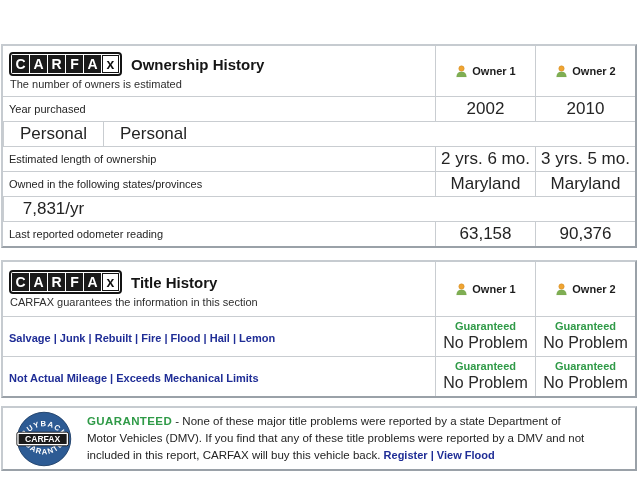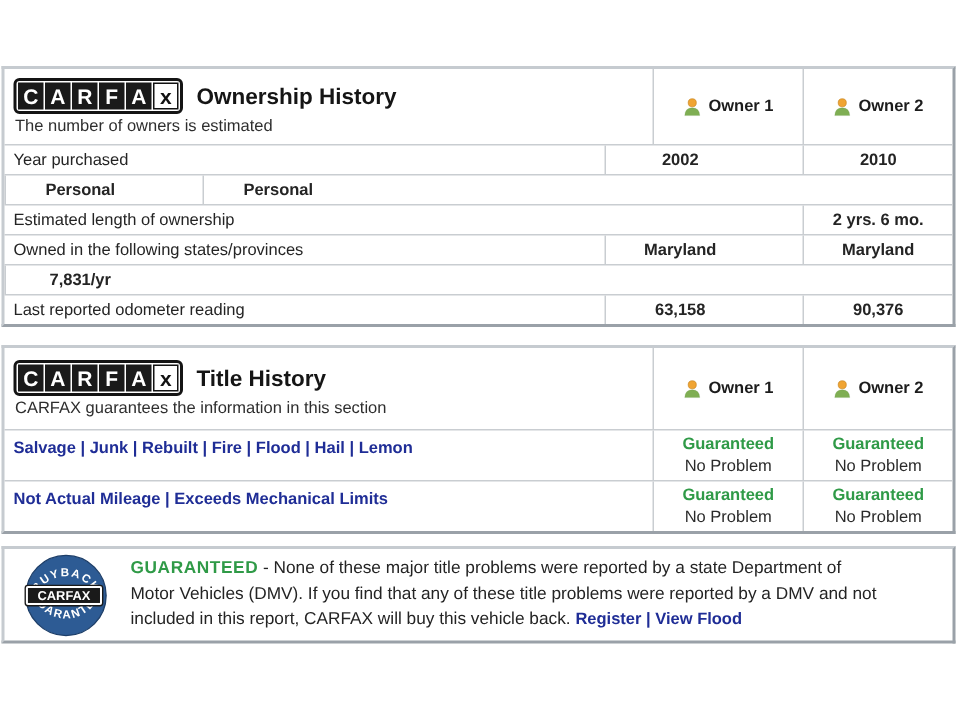--- a/index.html
+++ b/index.html
@@ -22,46 +22,46 @@
 
   .trow { display: flex; align-items: stretch; }
   .trow + .trow { border-top: 1px solid #c9cdd1; }
   .label-cell { flex: 1 1 auto; display: flex; flex-direction: column; justify-content: center; padding: 2px 6px; }
   .owner-cell {
     flex: 0 0 100px; border-left: 1px solid #c9cdd1;
     display: flex; flex-direction: column; align-items: center; justify-content: center;
     text-align: center; font-size: 11px; padding: 2px;
   }
   .header-row { min-height: 50px; }
-  .data-row { min-height: 20px; gap: 32px; }
+  .data-row { min-height: 20px; }
   .title-data-row { min-height: 34px; }
   #title-panel .header-row { min-height: 54px; }
 
   .logo-title-line { display: flex; align-items: center; gap: 9px; margin: 3px 0 2px 0; }
   .carfax-logo {
     display: inline-flex; gap: 1px; background: #fff;
     border: 2px solid #141414; border-radius: 4px; padding: 1px;
   }
   .lbox {
     width: 17px; height: 18px; background: #1a1a1a; color: #fff;
     font-weight: bold; font-size: 14px; line-height: 18px; text-align: center;
   }
   .lbox.inverted { background: #fff; color: #121212; border: 1px solid #121212; line-height: 16px; }
   .section-title { font-size: 15px; font-weight: bold; color: #151515; }
   .section-subtitle { font-size: 11px; color: #2e2e2e; margin: 0 0 3px 1px; }
 
   .owner-head { display: flex; align-items: center; gap: 4px; font-weight: bold; font-size: 11px; color: #1c1c1c; text-align: right; }
 
   .row-label { font-size: 11px; color: #242424; }
-  .cell-value { font-size: 11px; color: #242424; font-weight: bold; }
+  .cell-value { font-size: 17px; color: #242424; }
 
   .tlink, .lsep { color: #1f2d96; font-weight: bold; font-size: 11px; text-decoration: none; }
-  .links-cell { justify-content: flex-start; }
+  .links-cell { justify-content: center; }
   .guaranteed-word { color: #2f9a47; font-weight: bold; font-size: 11px; line-height: 1.3; }
-  .no-problem { font-size: 11px; color: #2a2a2a; line-height: 1.3; }
+  .no-problem { font-size: 16px; color: #2a2a2a; line-height: 1.3; }
 
   .badge-wrap { flex: 0 0 66px; display: flex; align-items: center; justify-content: center; }
   .badge-arc { font-size: 8.5px; font-weight: bold; fill: #ffffff; letter-spacing: 1.2px; font-family: "Liberation Sans", sans-serif; }
   .badge-center-text { font-family: "Liberation Sans", sans-serif; }
 
   .guarantee-text { flex: 1 1 auto; font-size: 11.5px; line-height: 1.5; color: #242424; padding: 0 40px 0 10px; }
   .g-status { color: #2f9a47; font-weight: bold; letter-spacing: 0.4px; }
 </style>
 </head>
 <body>
@@ -109,20 +109,21 @@
       <div class="owner-cell cell-value">2002</div>
       <div class="owner-cell cell-value">2010</div>
     </div>
     <div class="trow data-row">
       <div class="owner-cell cell-value">Personal</div>
       <div class="owner-cell cell-value">Personal</div>
     </div>
     <div class="trow data-row">
       <div class="label-cell row-label">Estimated length of ownership</div>
       <div class="owner-cell cell-value">2 yrs. 6 mo.</div>
+      <div class="owner-cell cell-value">3 yrs. 5 mo.</div>
     </div>
     <div class="trow data-row">
       <div class="label-cell row-label">Owned in the following states/provinces</div>
       <div class="owner-cell cell-value">Maryland</div>
       <div class="owner-cell cell-value">Maryland</div>
     </div>
     <div class="trow data-row">
       <div class="owner-cell cell-value">7,831/yr</div>
     </div>
     <div class="trow data-row">

